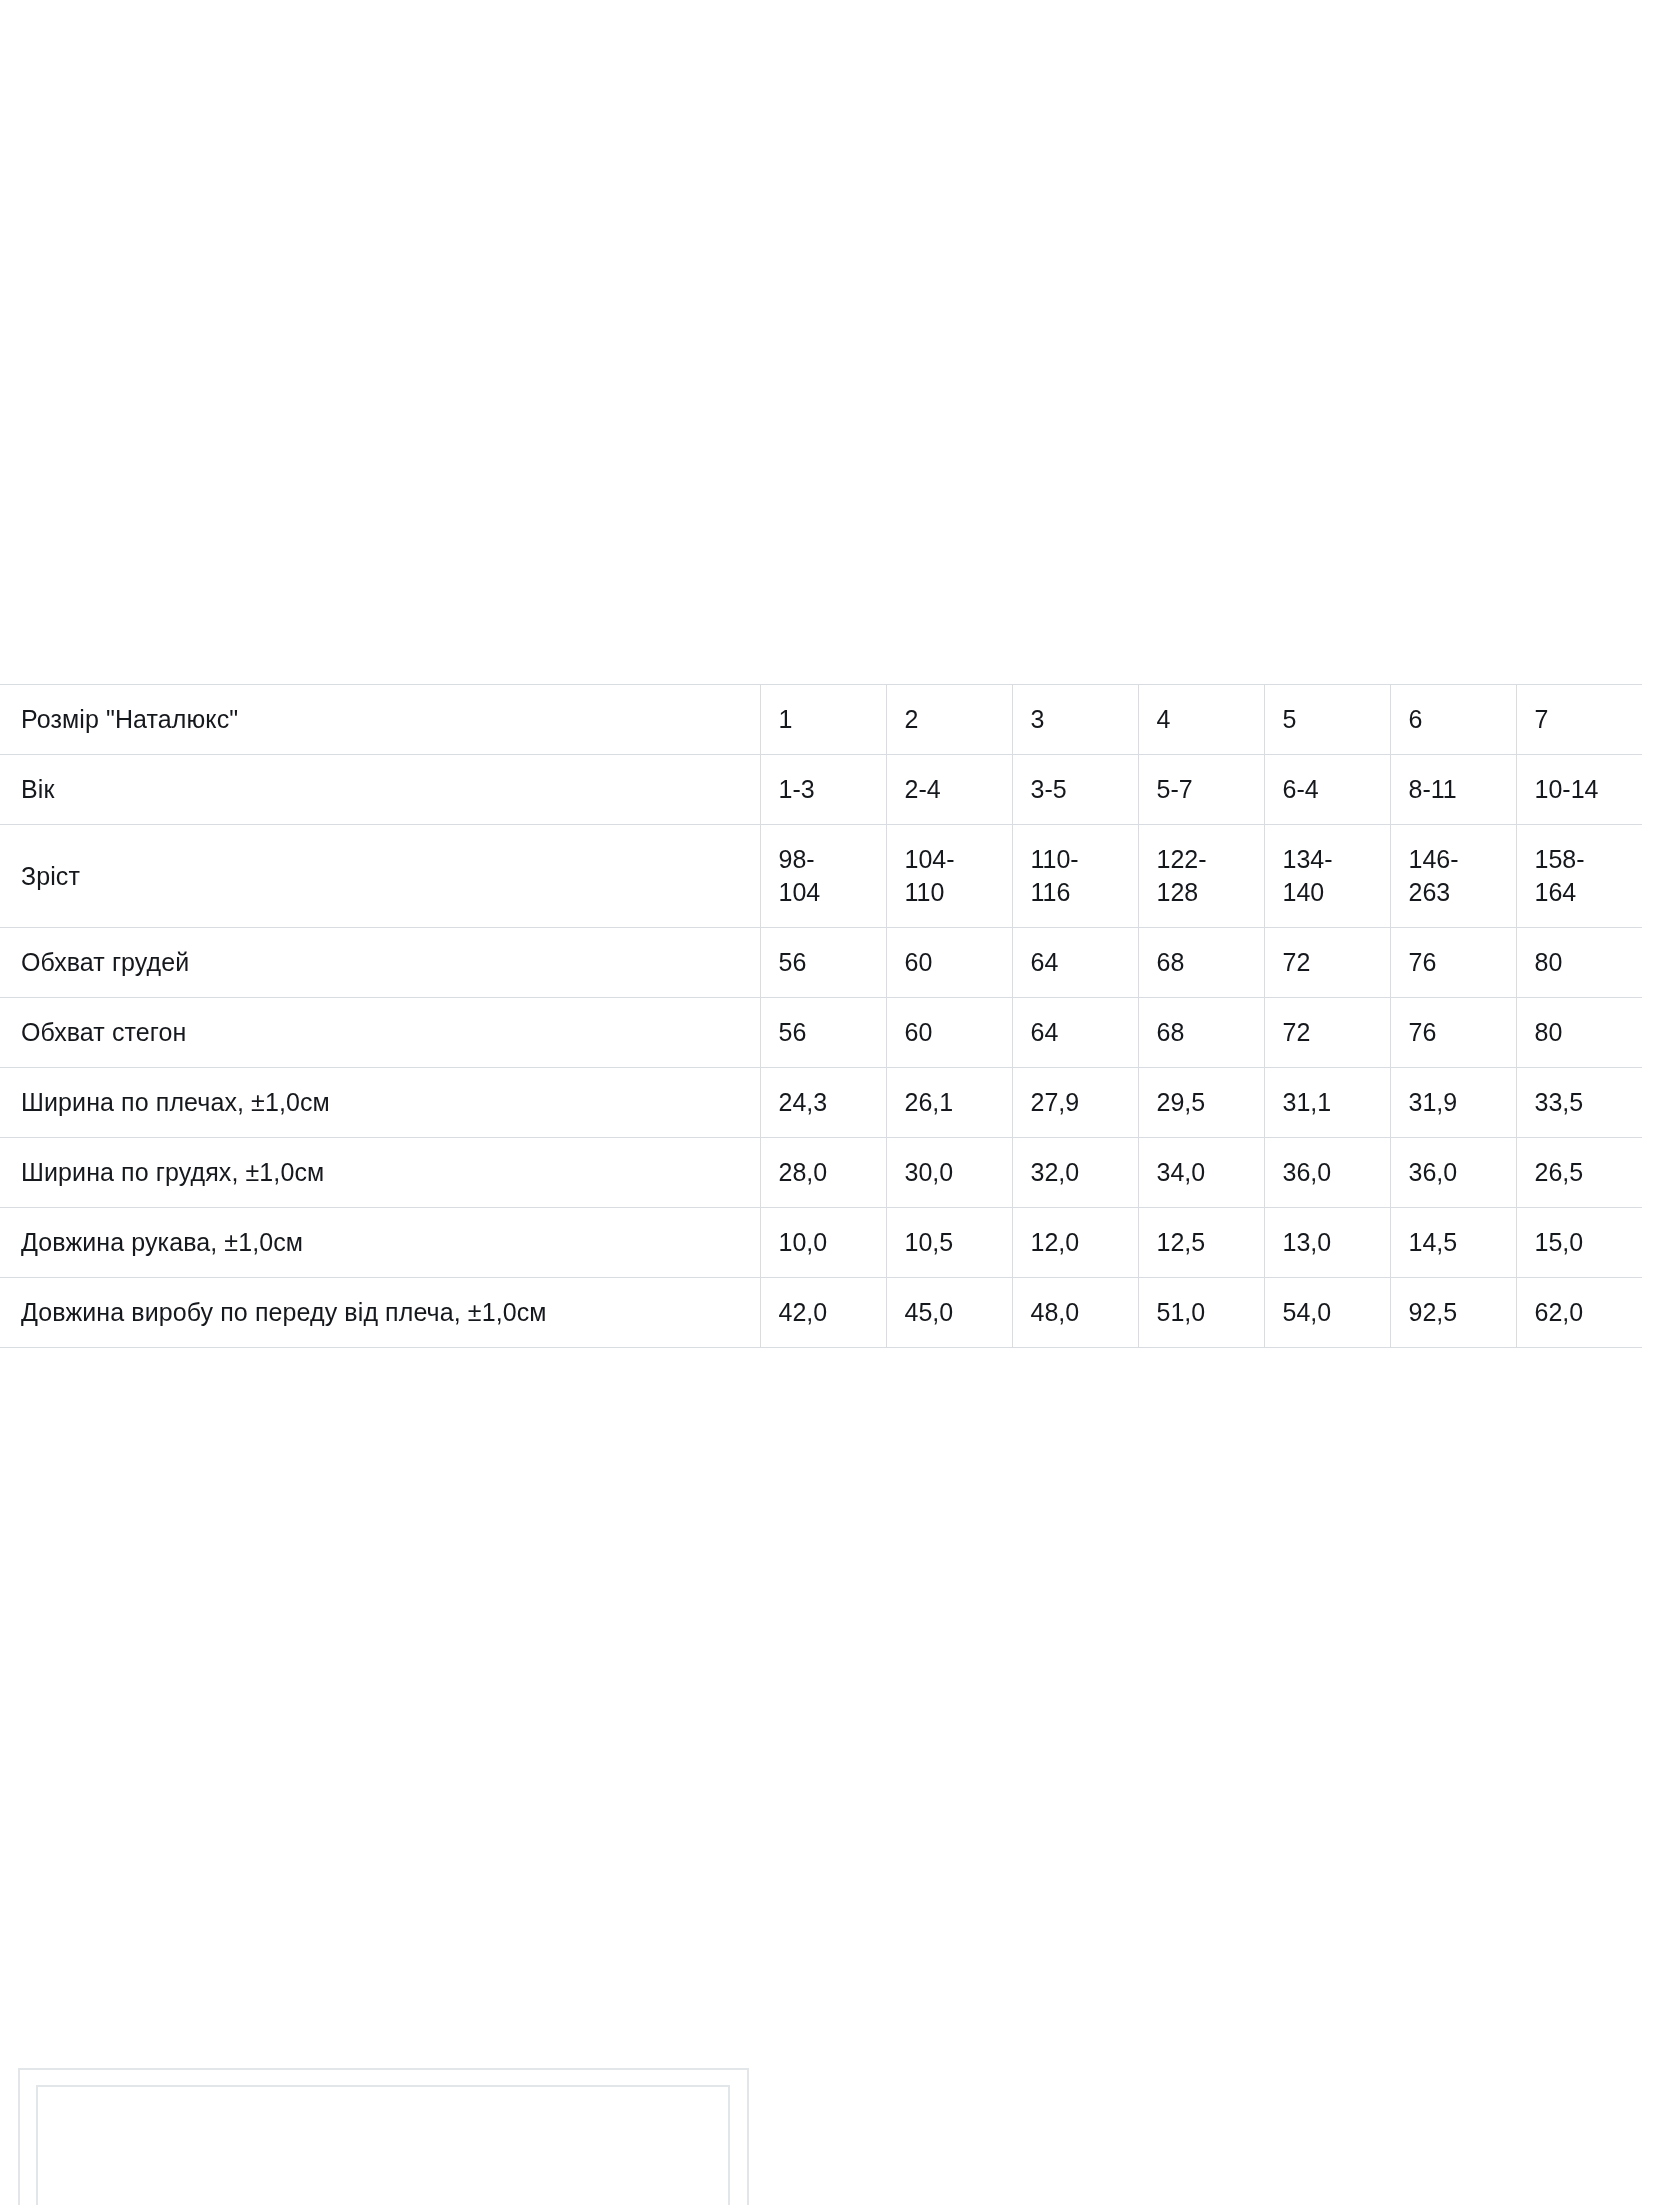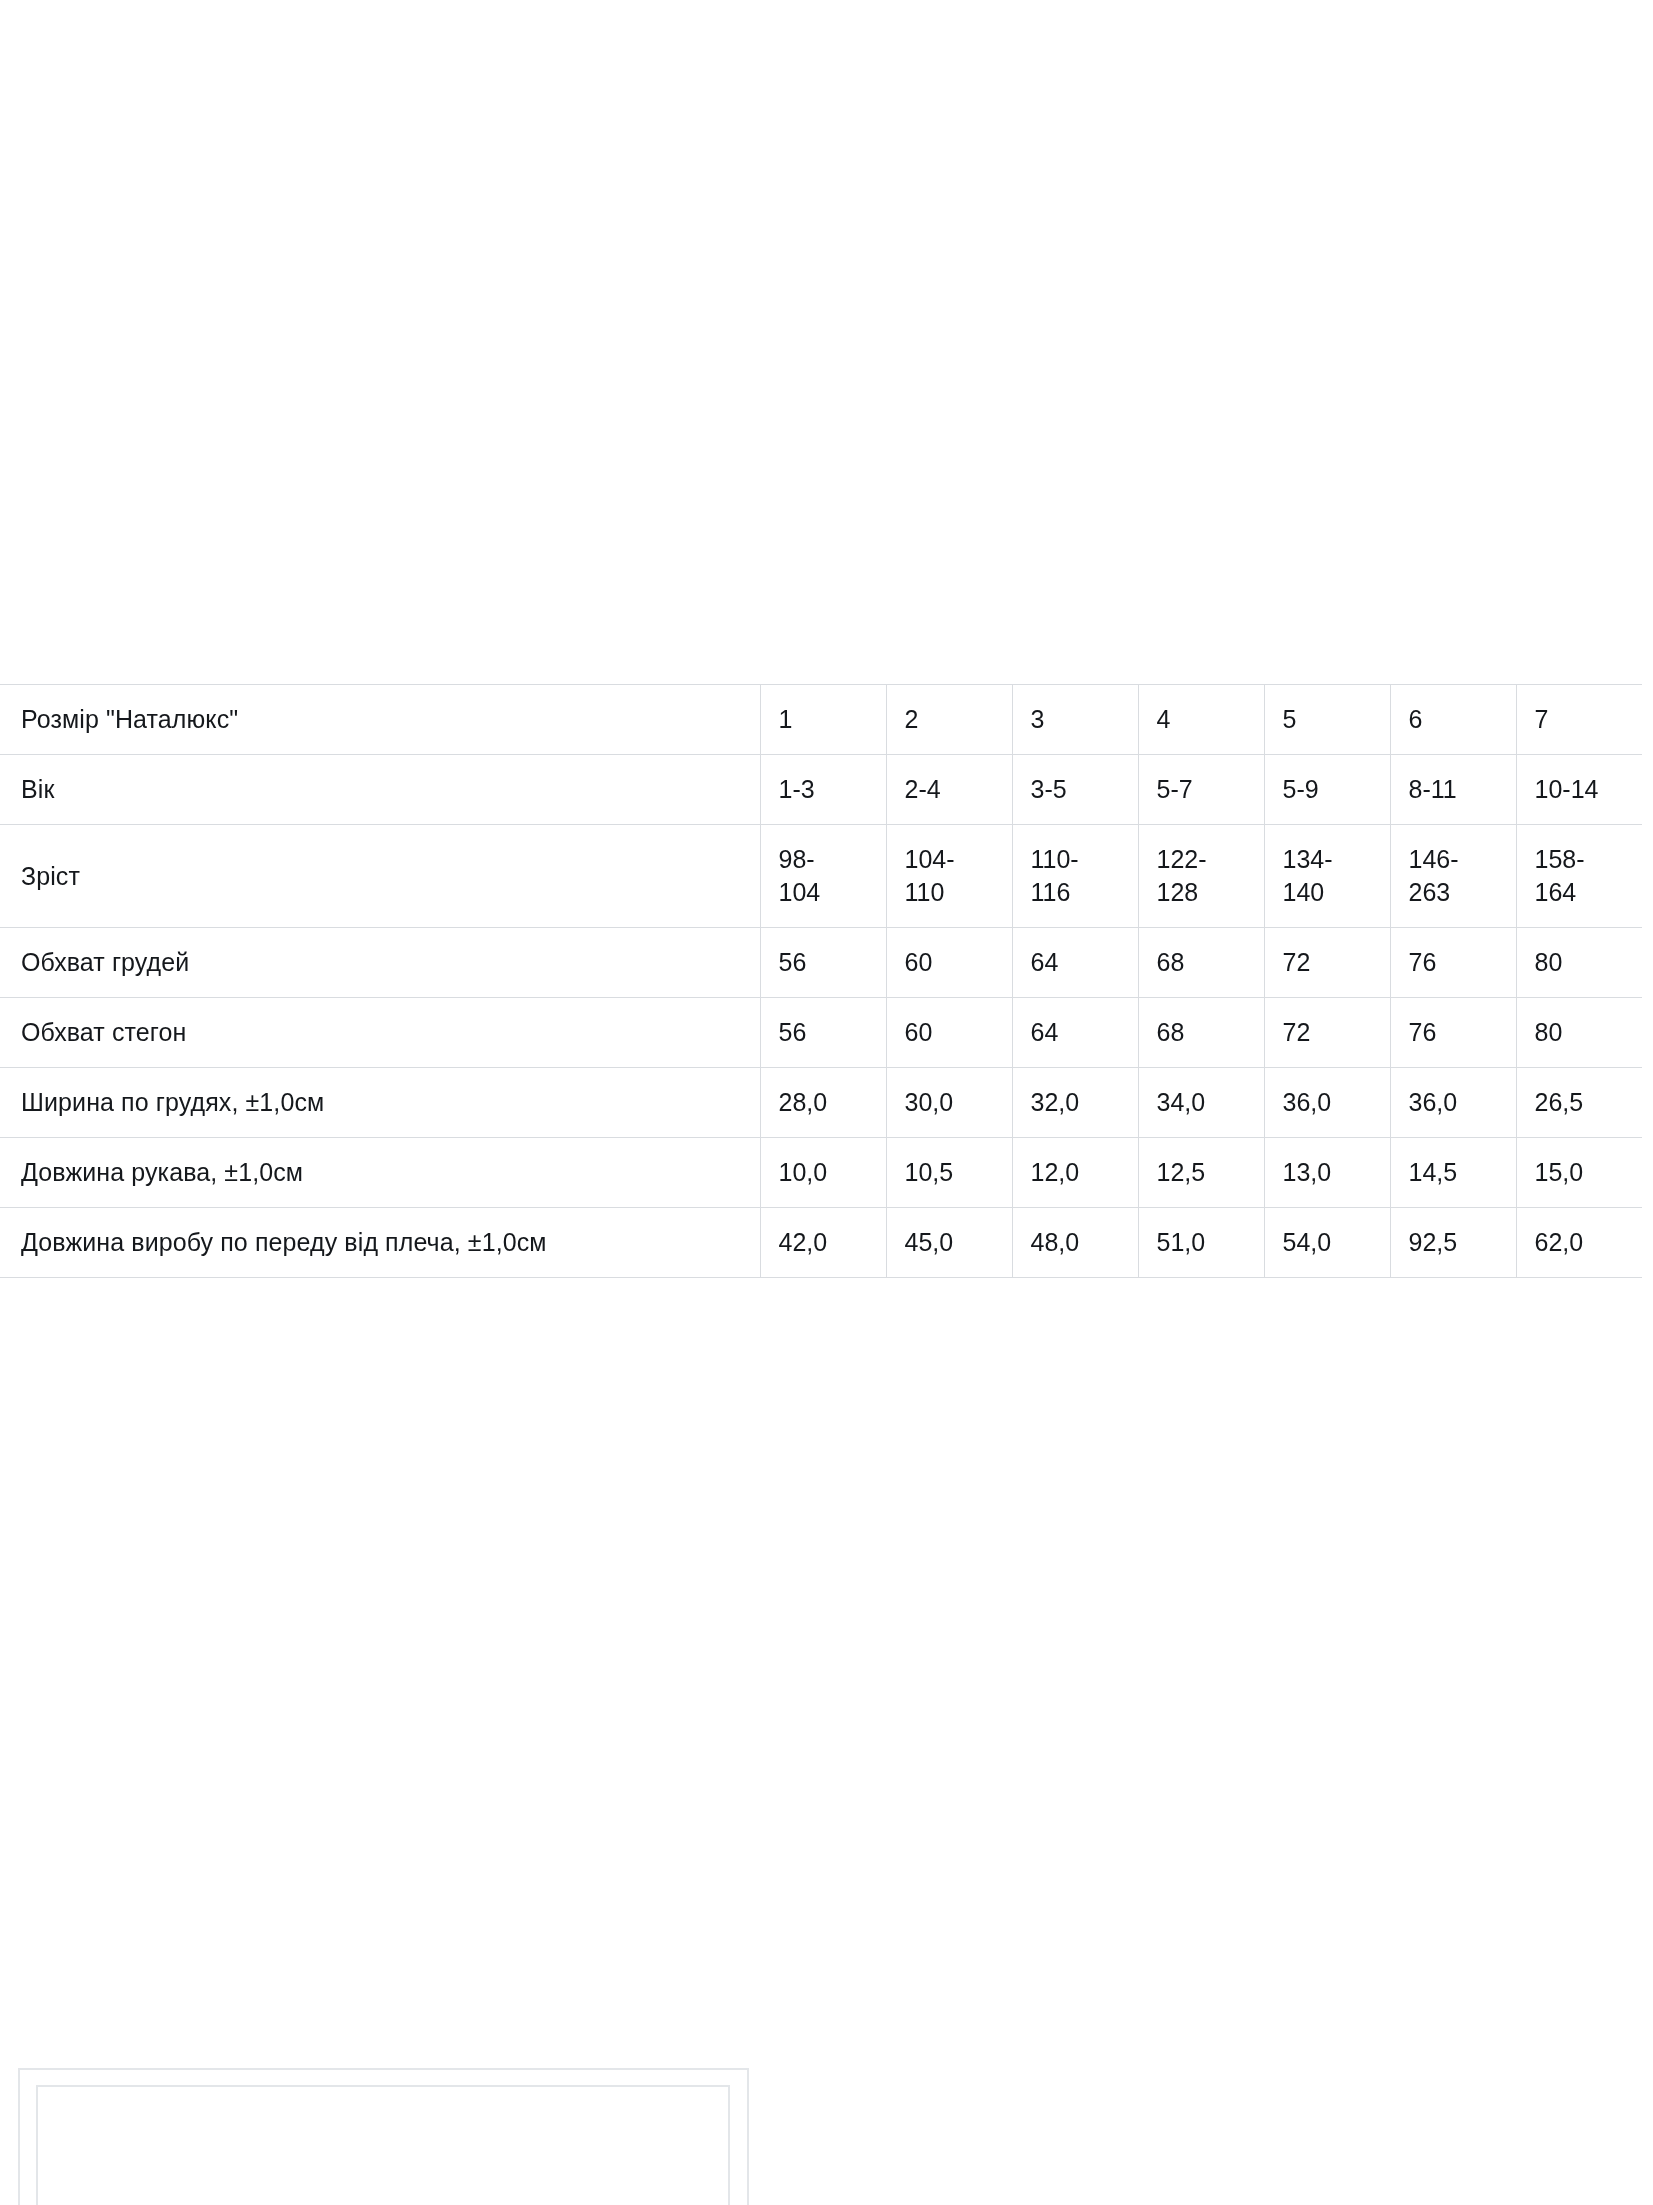--- a/index.html
+++ b/index.html
@@ -143,21 +143,21 @@
         </tr>
       </thead>
       <tbody>
 
         <tr>
           <td class="row-label">Вік</td>
           <td>1-3</td>
           <td>2-4</td>
           <td>3-5</td>
           <td>5-7</td>
-          <td>5-9</td>
+          <td>6-4</td>
           <td>8-11</td>
           <td>10-14</td>
         </tr>
 
         <tr>
           <td class="row-label">Зріст</td>
           <td class="cell-two-line">98-
 104</td>
           <td class="cell-two-line">104-
 110</td>
@@ -188,20 +188,30 @@
           <td class="row-label">Обхват стегон</td>
           <td>56</td>
           <td>60</td>
           <td>64</td>
           <td>68</td>
           <td>72</td>
           <td>76</td>
           <td>80</td>
         </tr>
 
+        <tr>
+          <td class="row-label">Ширина по плечах, ±1,0см</td>
+          <td>24,3</td>
+          <td>26,1</td>
+          <td>27,9</td>
+          <td>29,5</td>
+          <td>31,1</td>
+          <td>31,9</td>
+          <td>33,5</td>
+        </tr>
 
         <tr>
           <td class="row-label">Ширина по грудях, ±1,0см</td>
           <td>28,0</td>
           <td>30,0</td>
           <td>32,0</td>
           <td>34,0</td>
           <td>36,0</td>
           <td>36,0</td>
           <td>26,5</td>

